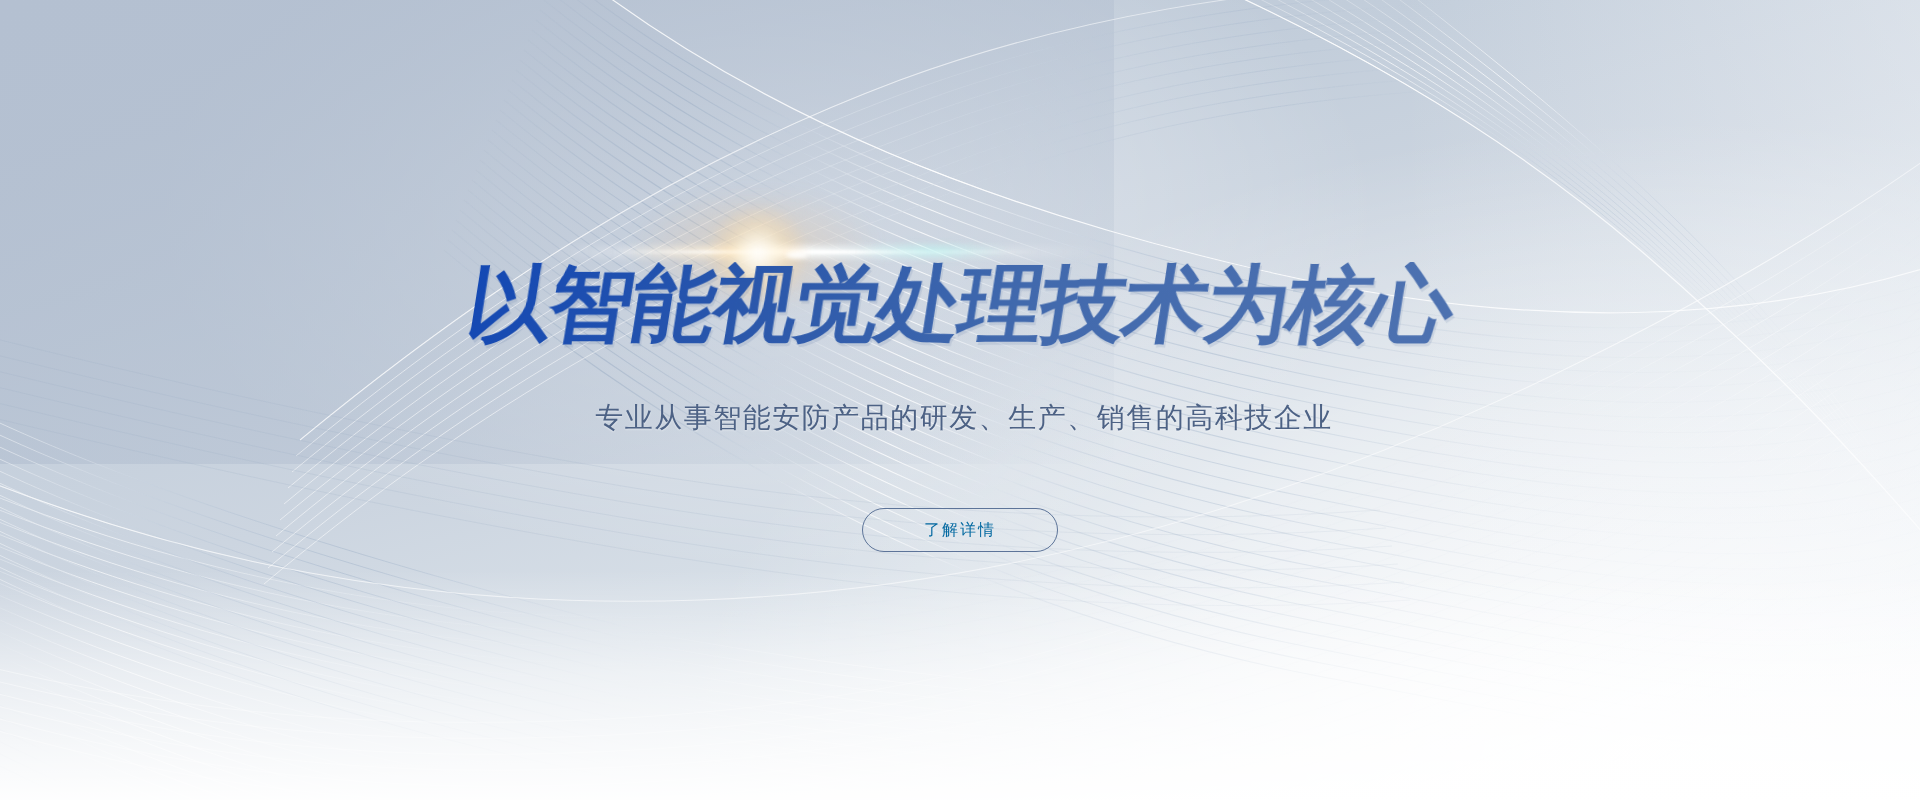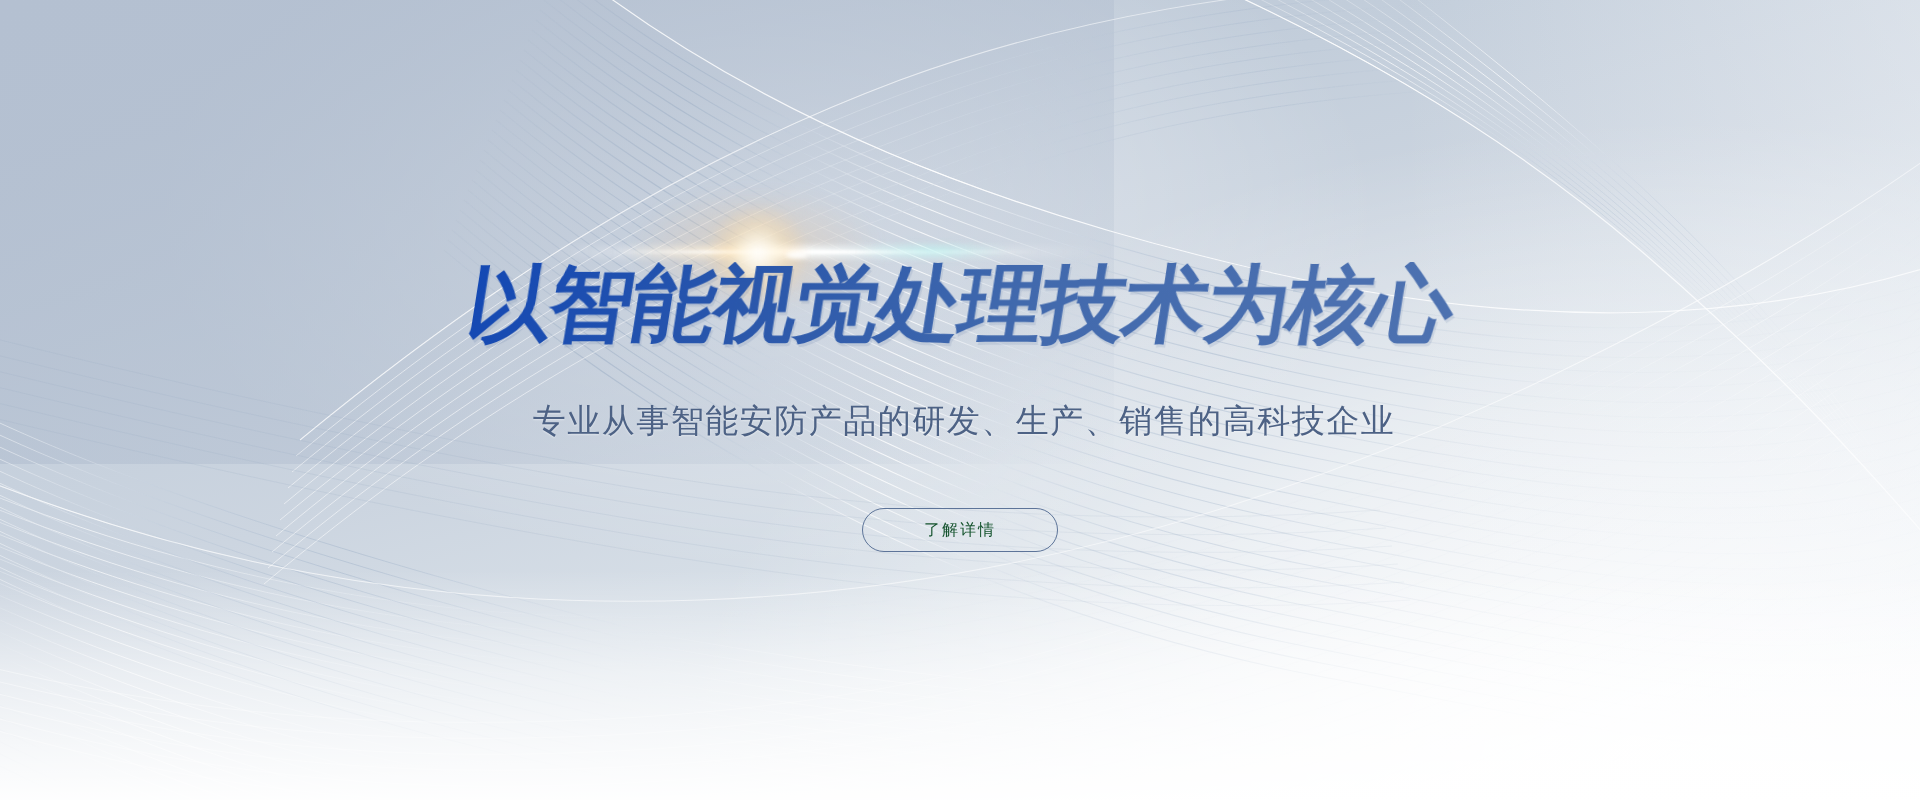--- a/index.html
+++ b/index.html
@@ -140,37 +140,37 @@
     background-clip:text;
     color:transparent;
     -webkit-text-fill-color:transparent;
     filter:drop-shadow(2px 3px 0 rgba(60,90,150,0.13));
   }
 
   .subhead{
     margin:0;
     position:absolute; left:8px; right:0; top:398px;
     text-align:center;
-    font-size:33px;
+    font-size:28px;
     line-height:1.4;
     font-weight:400;
     letter-spacing:1.5px;
     color:#4d6285;
     font-family:"Liberation Sans","DejaVu Sans",sans-serif;
     text-shadow:0 1px 2px rgba(255,255,255,0.45);
   }
 
   .cta{
     position:absolute; left:50%; top:508px;
     transform:translateX(-50%);
     width:196px; height:44px;
     border:1px solid #5d7499;
     border-radius:22px;
     background:transparent;
-    color:#14532d;
+    color:#0369a1;
     font-size:16px;
     letter-spacing:2px;
     font-family:"Liberation Sans","DejaVu Sans",sans-serif;
     display:flex; align-items:center; justify-content:center;
     cursor:pointer;
     padding:0;
   }
 </style>
 </head>
 <body>

